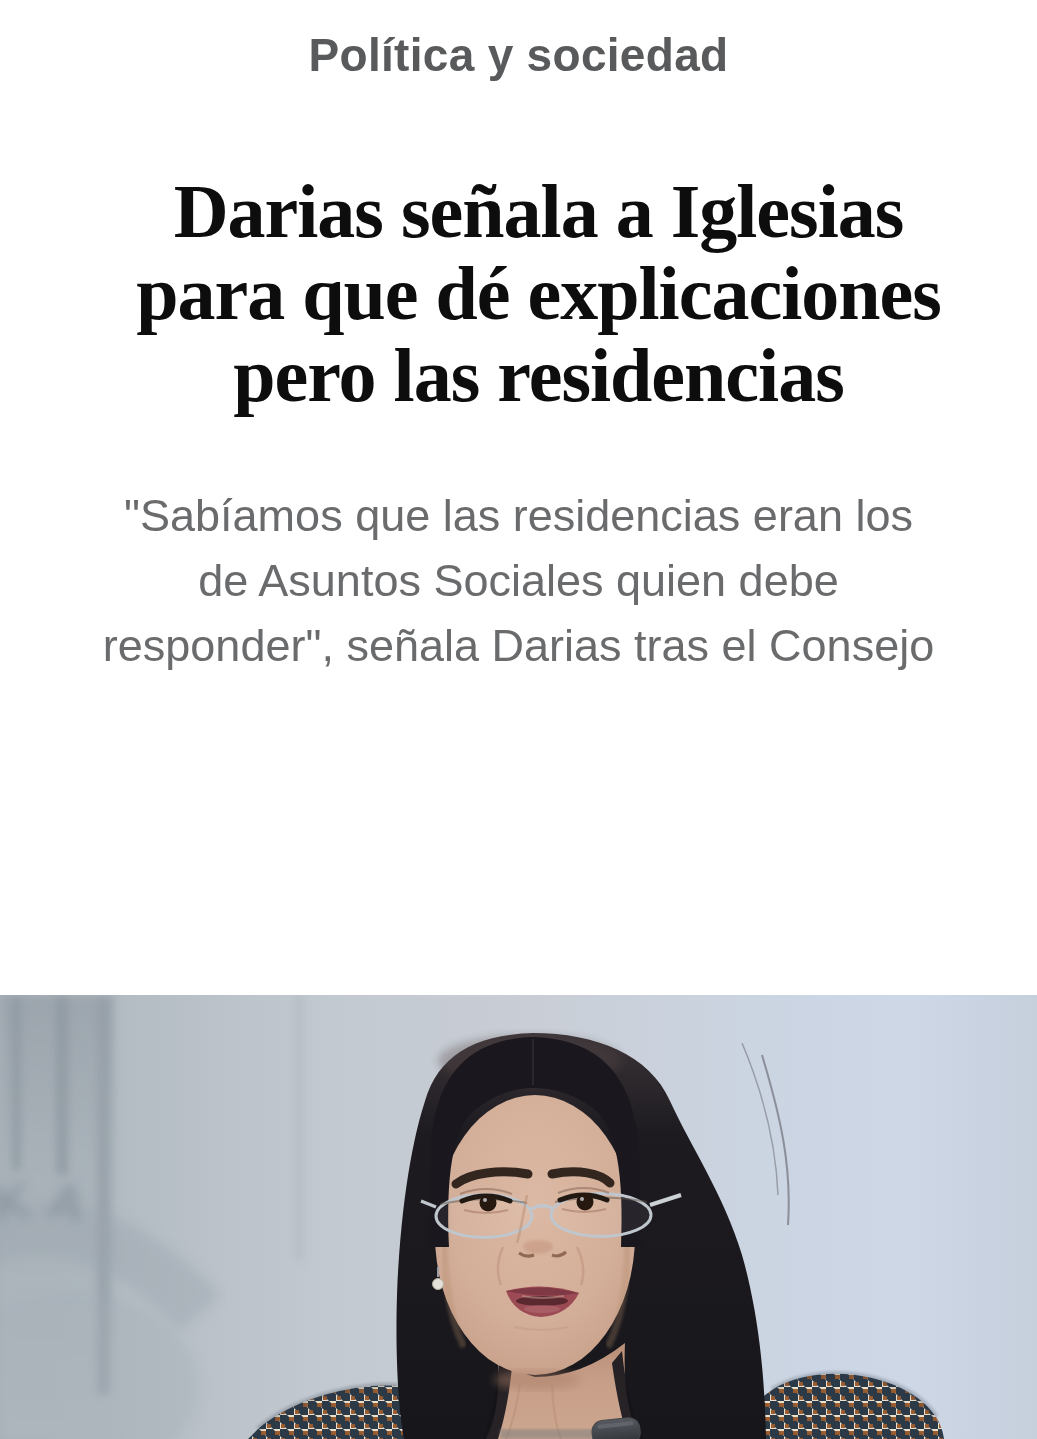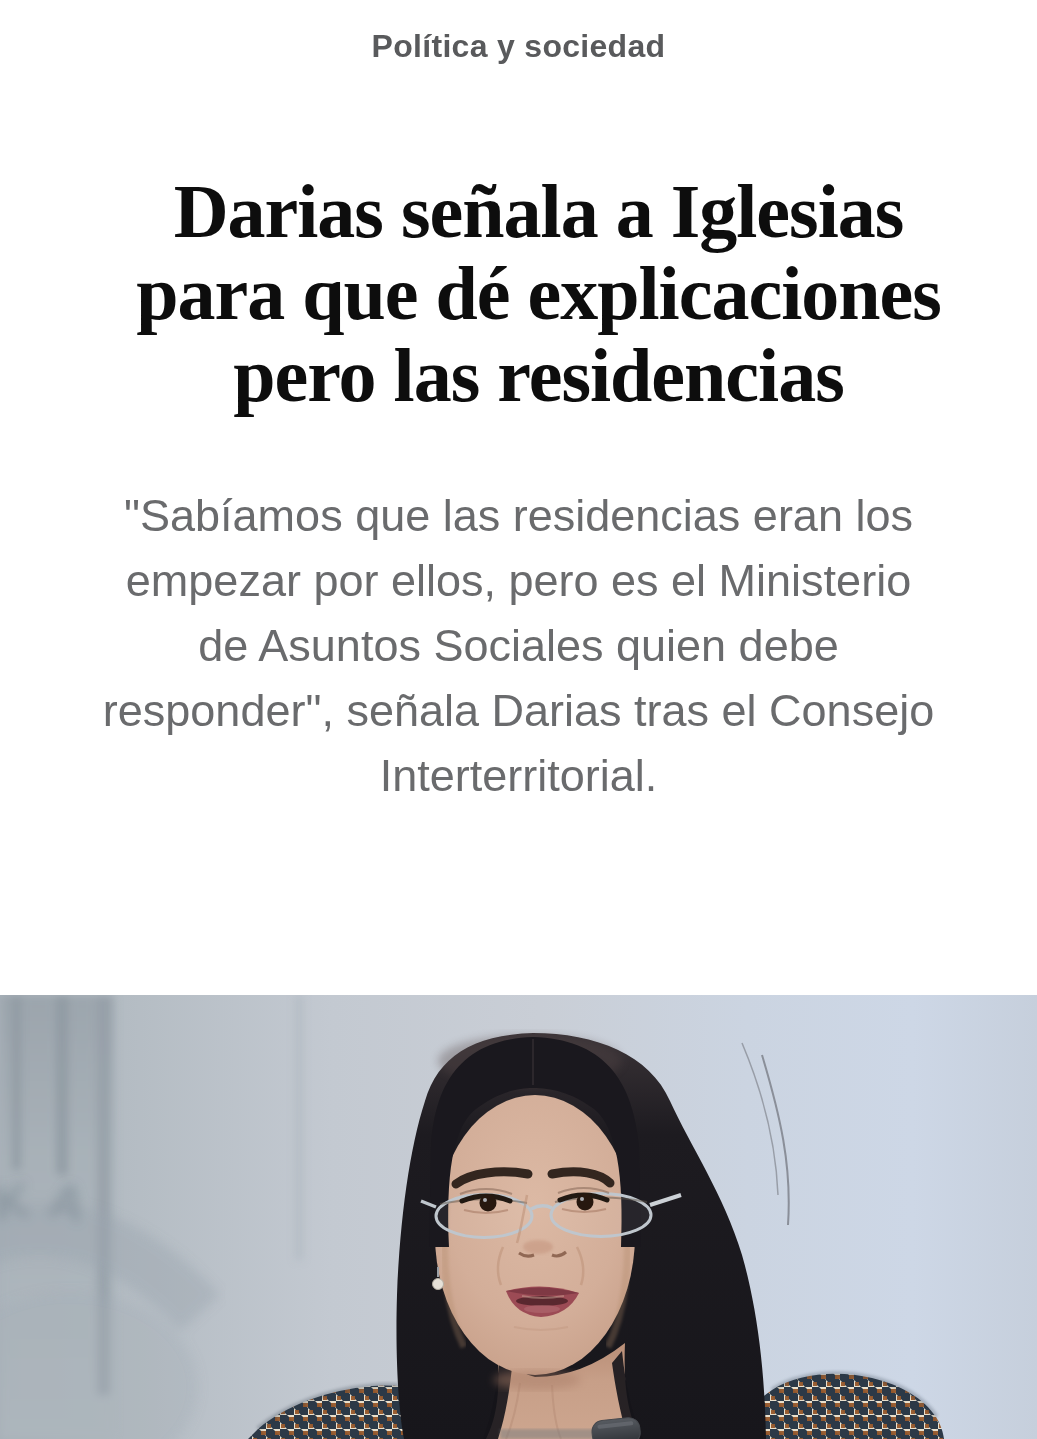--- a/index.html
+++ b/index.html
@@ -2,21 +2,21 @@
 <html><head>
 <meta charset="utf-8">
 <style>
   html,body{margin:0;padding:0;}
   body{
     width:1037px;height:1439px;background:#ffffff;position:relative;overflow:hidden;
     font-family:"Liberation Sans",sans-serif;
   }
   .category{
     position:absolute;top:28px;left:0;width:100%;text-align:center;
-    font-size:32px;font-weight:700;color:#595a5c;letter-spacing:.3px;
+    font-size:46px;font-weight:700;color:#595a5c;letter-spacing:.3px;
     text-decoration:none;display:block;
   }
   .headline{
     position:absolute;top:158px;left:0;width:100%;margin:12px;text-align:center;
     font-family:"Liberation Serif",serif;font-weight:700;color:#0d0d0d;
     font-size:76px;line-height:82px;letter-spacing:-1px;padding-left:8px;
   }
   .headline span{display:block;white-space:nowrap;}
   .subheadline{
     position:absolute;top:483px;left:0;width:100%;margin:0;text-align:center;
@@ -36,24 +36,22 @@
   <a class="category" href="#">Política y sociedad</a>
 
   <h1 class="headline">
     <span>Darias señala a Iglesias</span>
     <span>para que dé explicaciones</span>
     <span>pero las residencias</span>
   </h1>
 
   <p class="subheadline">
     <span>"Sabíamos que las residencias eran los</span>
-    <span>empezar por ellos, pero es el Ministerio</span>
     <span>de Asuntos Sociales quien debe</span>
     <span>responder", señala Darias tras el Consejo</span>
-    <span>Interterritorial.</span>
   </p>
 
   <figure class="photo">
     <svg viewBox="0 0 1037 444" width="1037" height="444" xmlns="http://www.w3.org/2000/svg">
       <defs>
         <linearGradient id="wall" x1="0" y1="0" x2="1" y2="0">
           <stop offset="0" stop-color="#a9b2ba"></stop>
           <stop offset="0.12" stop-color="#b4bcc3"></stop>
           <stop offset="0.32" stop-color="#c3c9d1"></stop>
           <stop offset="0.52" stop-color="#c9ced6"></stop>

